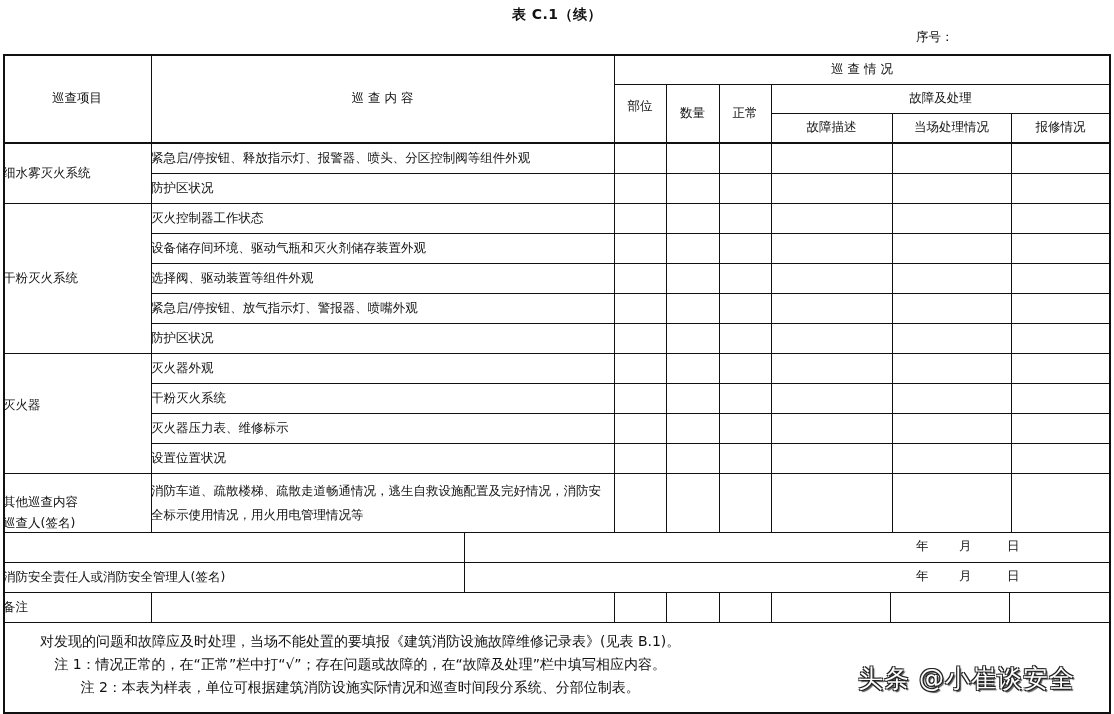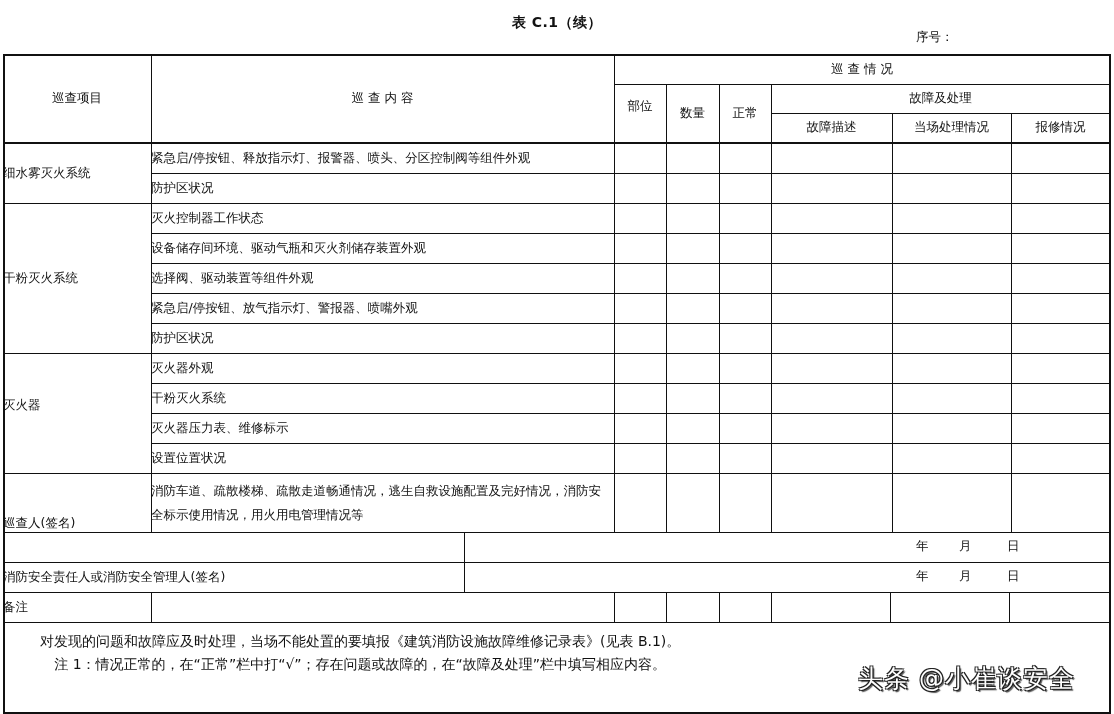--- a/index.html
+++ b/index.html
@@ -3,21 +3,21 @@
   <meta charset="utf-8">
   <style>
     html, body { margin: 0; padding: 0; background: #ffffff; }
     body {
       width: 1114px; height: 714px; position: relative; overflow: hidden;
       font-family: "DejaVu Sans", "Liberation Sans", sans-serif;
       color: #111;
     }
     .title {
       position: absolute; left: 0; top: 6px; width: 1114px; text-align: center;
-      font-size: 14px; font-weight: bold; letter-spacing: 0.5px; margin-top: 8px;
+      font-size: 14px; font-weight: bold; letter-spacing: 0.5px;
     }
     .serial {
       position: absolute; left: 916px; top: 29px; font-size: 12.5px;
     }
     .grid { position: absolute; left: 0; top: 0; width: 1114px; height: 714px; }
     .ln { position: absolute; background: #111; }
     .h { height: 1.3px; }
     .v { width: 1.3px; }
     .thick.h { height: 2px; }
     .thick.v { width: 2px; }
@@ -98,20 +98,21 @@
   <div class="cell center" style="left:666px;top:84px;width:53px;height:58px;">数量</div>
   <div class="cell center" style="left:719px;top:84px;width:52px;height:58px;">正常</div>
   <div class="cell center" style="left:771px;top:84px;width:339px;height:29px;">故障及处理</div>
   <div class="cell center" style="left:771px;top:113px;width:121px;height:29px;">故障描述</div>
   <div class="cell center" style="left:892px;top:113px;width:119px;height:29px;">当场处理情况</div>
   <div class="cell center" style="left:1011px;top:113px;width:99px;height:29px;">报修情况</div>
 
   <div class="cell left" style="left:3px;top:143px;width:148px;height:60px;">细水雾灭火系统</div>
   <div class="cell left" style="left:3px;top:203px;width:148px;height:150px;">干粉灭火系统</div>
   <div class="cell left" style="left:3px;top:345px;width:148px;height:120px;">灭火器</div>
+  <div class="cell left" style="left:3px;top:473px;width:148px;height:59px;">其他巡查内容</div>
 
   <div class="cell left" style="left:151px;top:143px;width:463px;height:30px;">紧急启/停按钮、释放指示灯、报警器、喷头、分区控制阀等组件外观</div>
   <div class="cell left" style="left:151px;top:173px;width:463px;height:30px;">防护区状况</div>
   <div class="cell left" style="left:151px;top:203px;width:463px;height:30px;">灭火控制器工作状态</div>
   <div class="cell left" style="left:151px;top:233px;width:463px;height:30px;">设备储存间环境、驱动气瓶和灭火剂储存装置外观</div>
   <div class="cell left" style="left:151px;top:263px;width:463px;height:30px;">选择阀、驱动装置等组件外观</div>
   <div class="cell left" style="left:151px;top:293px;width:463px;height:30px;">紧急启/停按钮、放气指示灯、警报器、喷嘴外观</div>
   <div class="cell left" style="left:151px;top:323px;width:463px;height:30px;">防护区状况</div>
   <div class="cell left" style="left:151px;top:353px;width:463px;height:30px;">灭火器外观</div>
   <div class="cell left" style="left:151px;top:383px;width:463px;height:30px;">干粉灭火系统</div>
@@ -134,16 +135,17 @@
     <span style="width:48px;">月</span>
     <span>日</span>
   </div>
 
   <div class="cell left" style="left:3px;top:592px;width:148px;height:30px;">备注</div>
   <div class="cell left" style="left:151px;top:592px;width:463px;height:30px;"></div>
 
   <div class="notes">
     <div>对发现的问题和故障应及时处理，当场不能处置的要填报《建筑消防设施故障维修记录表》(见表 B.1)。</div>
     <div>注 1：情况正常的，在“正常”栏中打“√”；存在问题或故障的，在“故障及处理”栏中填写相应内容。</div>
+    <div>注 2：本表为样表，单位可根据建筑消防设施实际情况和巡查时间段分系统、分部位制表。</div>
   </div>
 </div>
 
 <div class="watermark">头条 @小崔谈安全</div>
 
 </body></html>

